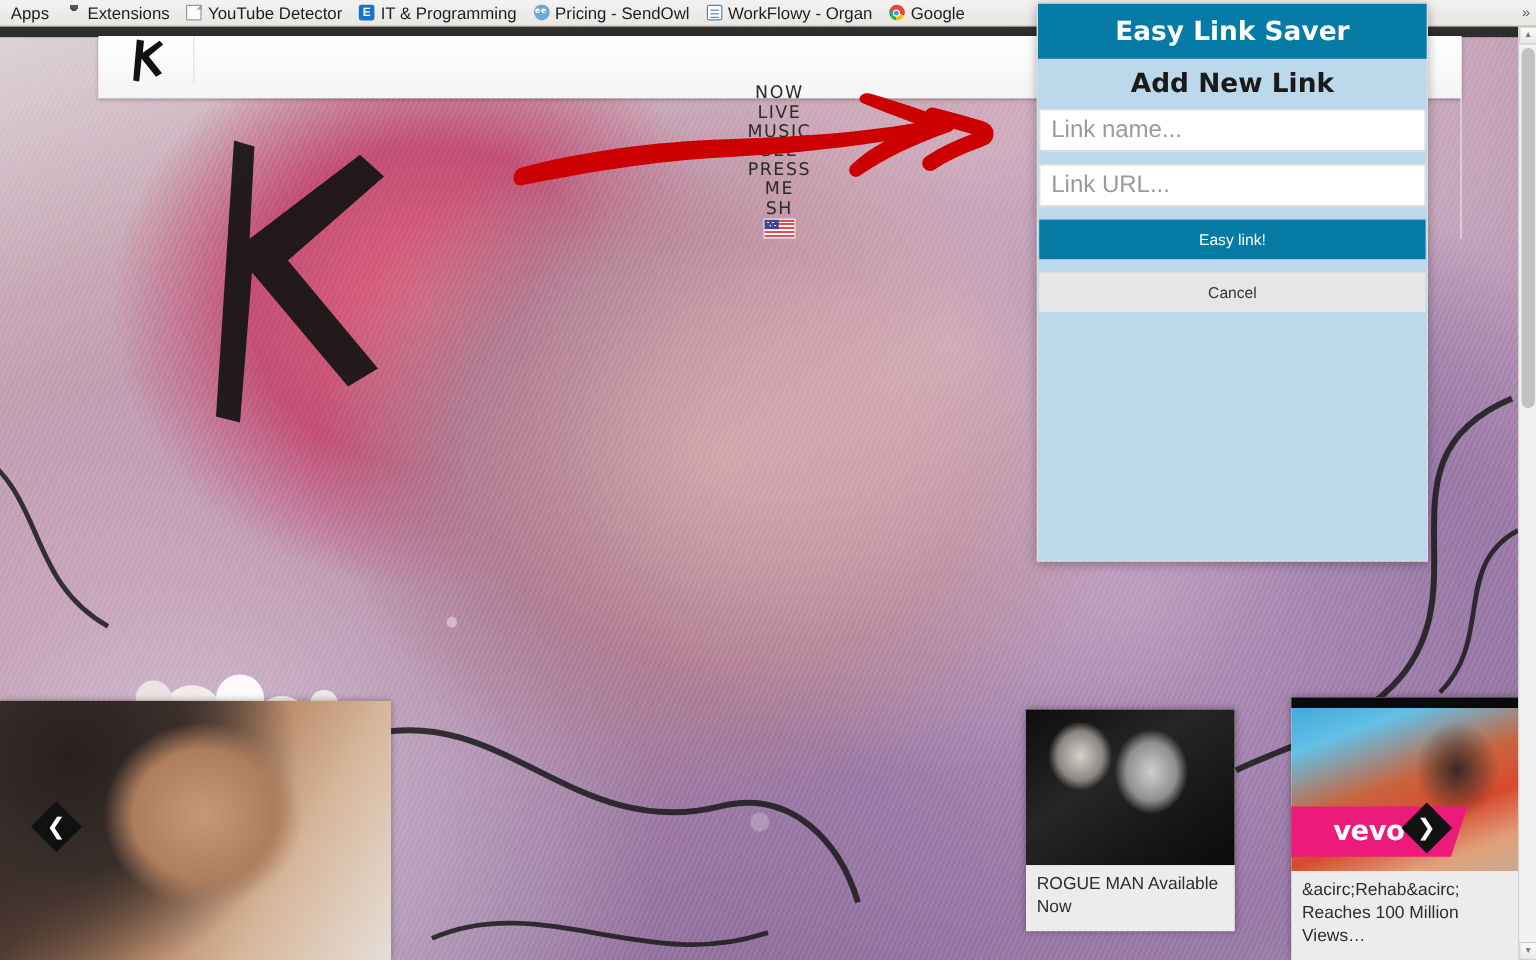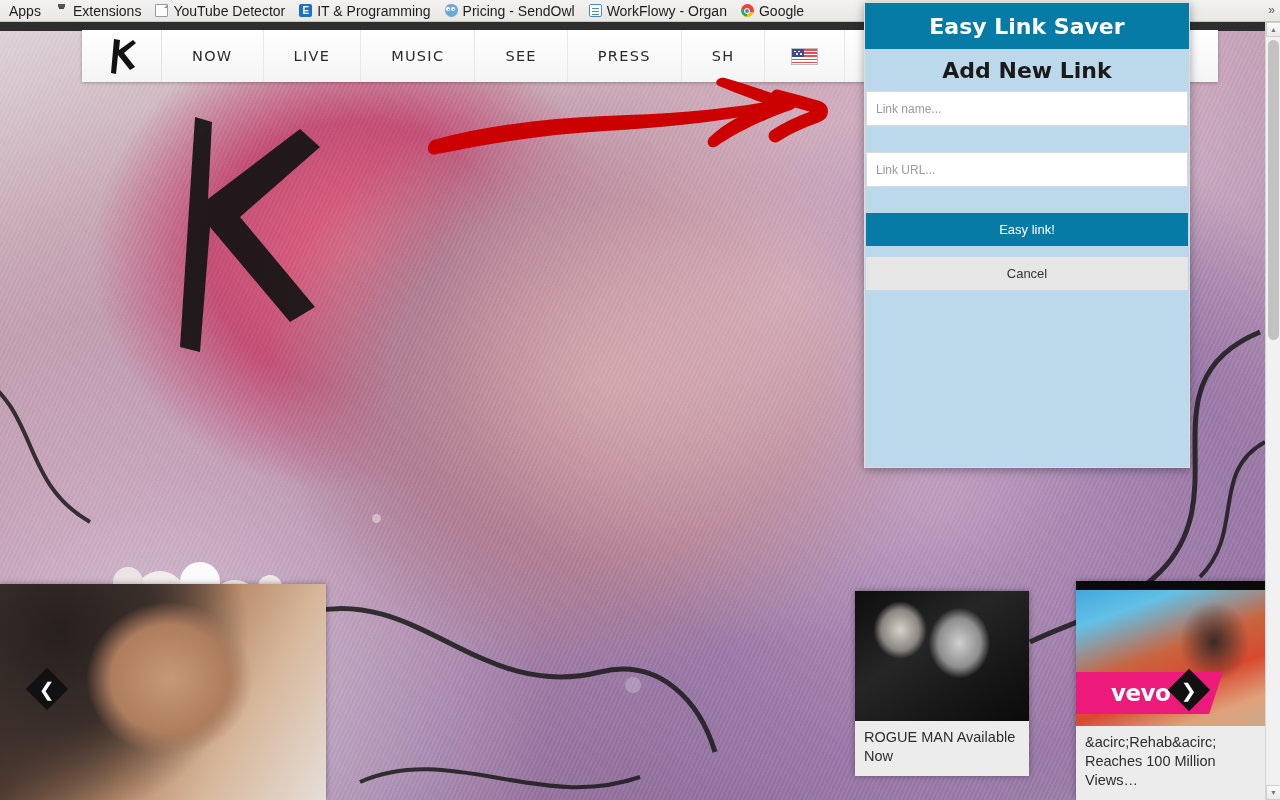--- a/index.html
+++ b/index.html
@@ -112,20 +112,21 @@
   }
   .squiggle { position: absolute; opacity: .85; }
 
   
   .site-nav {
     position: absolute; top: 8px; left: 82px; width: 1136px; height: 52px;
     background: linear-gradient(#ffffff, #f4f4f4);
     display: flex; align-items: stretch;
     box-shadow: 0 1px 3px rgba(0,0,0,.25);
     z-index: 20;
+    flex-direction: column;
   }
   .nav-logo {
     width: 80px; display: flex; align-items: center; justify-content: center;
     border-right: 1px solid #e2e2e2; font-size: 30px; color: #111;
   }
   .nav-item {
     padding: 0 30px; display: flex; align-items: center; justify-content: center;
     border-right: 1px solid #e7e7e7;
     font-size: 14.5px; letter-spacing: 1.3px; color: #2b2b2b;
     font-family: "DejaVu Sans", sans-serif;
@@ -250,23 +251,23 @@
     display: flex; align-items: center; justify-content: center;
     font-size: 22px; font-weight: bold;
     font-family: "DejaVu Sans", sans-serif;
   }
   .popup-sub {
     height: 42px; display: flex; align-items: center; justify-content: center;
     color: #1a1a1a; font-size: 22px; font-weight: bold;
     font-family: "DejaVu Sans", sans-serif;
   }
   .popup-input {
-    display: block; width: 322px; margin: 0 1px 26px 1px; height: 35px;
+    display: block; width: 322px; margin: 0 1px 11px 1px; height: 35px;
     border: 1px solid #d9d9d9; background: #ffffff;
-    font-size: 12px; color: #6d6d6d; padding: 0 9px;
+    font-size: 20px; color: #6d6d6d; padding: 0 9px;
     font-family: "Liberation Sans", sans-serif; outline: none;
   }
   .popup-input::placeholder { color: #9a9a9a; }
   .popup-btn-save {
     display: block; width: 322px; margin: 0 1px 11px 1px; height: 33px;
     background: #067ba5; border: none; color: #ffffff; font-size: 13px;
     font-family: "Liberation Sans", sans-serif; cursor: pointer;
   }
   .popup-btn-cancel {
     display: block; width: 322px; margin: 0 1px; height: 33px;
@@ -350,20 +351,21 @@
       <div class="nav-logo">
         <svg width="34" height="40" viewBox="0 0 34 40">
           <path d="M9 3 L6 37 L11 38 L13 19 L25 34 L30 31 L19 17 L31 7 L28 4 L14 14 L15 4 Z" fill="#121212"></path>
         </svg>
       </div>
       <div class="nav-item">NOW</div>
       <div class="nav-item">LIVE</div>
       <div class="nav-item">MUSIC</div>
       <div class="nav-item">SEE</div>
       <div class="nav-item">PRESS</div>
+      <div class="nav-item">ME</div>
       <div class="nav-item">SH</div>
       <div class="nav-flag-cell">
         <span class="flag">
           <span class="stripes"></span>
             <span class="canton"></span>
         </span>
       </div>
     </nav>
 
     <svg class="annot-arrow" width="420" height="90" viewBox="0 0 420 90">

